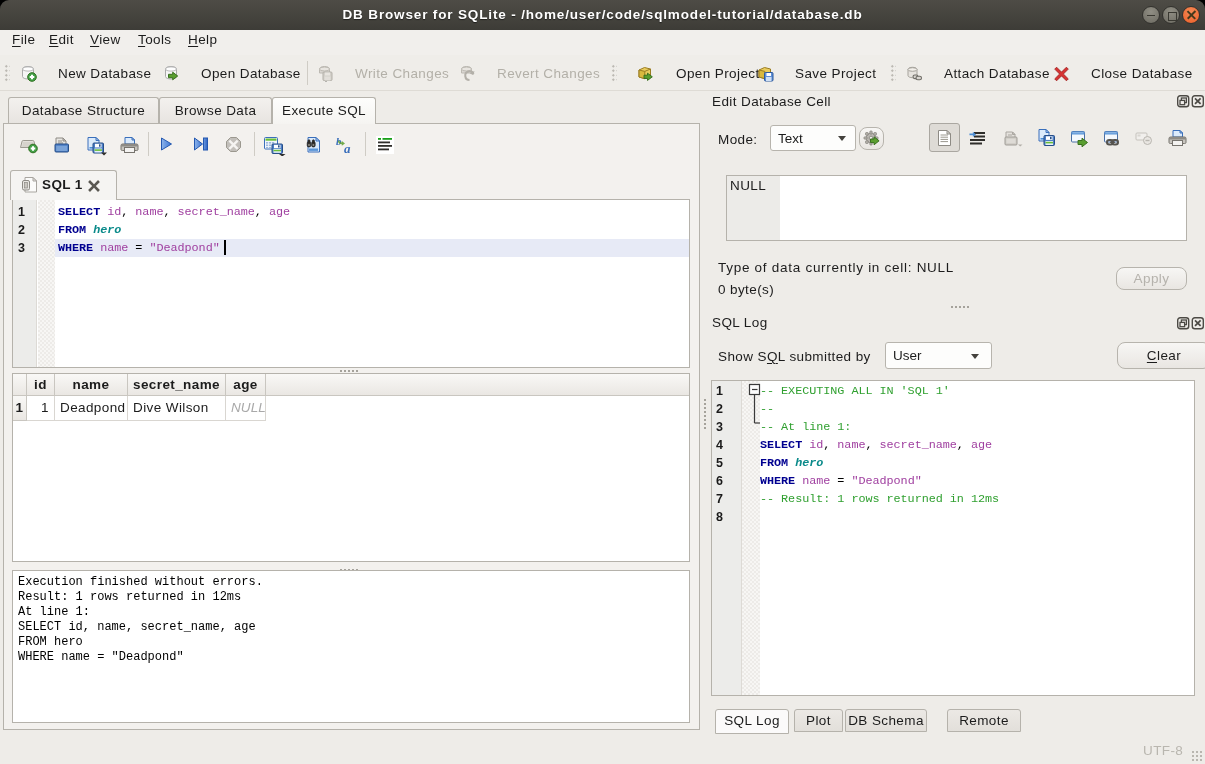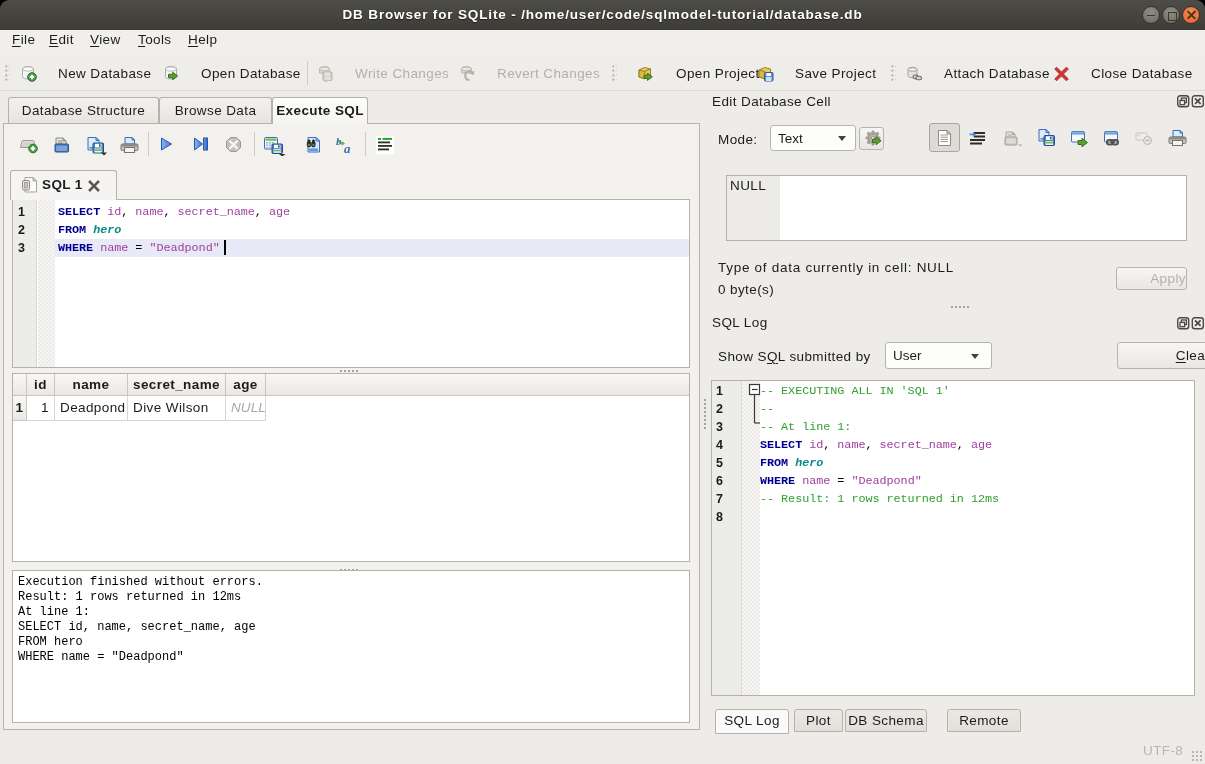--- a/index.html
+++ b/index.html
@@ -36,21 +36,21 @@
   background-image:radial-gradient(#b7b4ad 1px, transparent 1.15px); background-size:4.5px 4.5px; }
 .dd-arrow { width:0; height:0; border-left:3.5px solid transparent; border-right:3.5px solid transparent; border-top:4px solid #55534d; margin-left:1px; margin-top:14px; }
 
 
 .tab { position:absolute; font-size:13.5px; text-align:center;
   border:1px solid #b5b2ab; border-bottom:none; border-radius:3px 3px 0 0;
   background:linear-gradient(#f3f1ee,#e7e4e0); }
 #lefttabs .tab { top:97px; height:27px; line-height:26px; }
 #tab1 { left:8px; width:151px; }
 #tab2 { left:159px; width:113px; }
-#tab3 { left:272px; width:96px; top:95px; height:29px; line-height:28px; background:linear-gradient(#fdfdfc,#f5f4f1); z-index:3;font-weight:bold; }
+#tab3 { left:272px; width:104px; top:95px; height:29px; line-height:28px; background:linear-gradient(#fdfdfc,#f5f4f1); z-index:3; }
 
 #leftpanel { position:absolute; left:3px; top:123px; width:697px; height:607px;
   background:#f3f1ee; border:1px solid #b5b2ab; z-index:2; }
 
 
 #sqltoolbar { position:absolute; left:0; top:0; width:695px; height:40px; }
 #sqltoolbar .icon { position:absolute; top:12px; }
 #sqltoolbar .tb-sep { top:8px; }
 
 
@@ -89,21 +89,21 @@
 
 .splitdots { position:absolute; width:20px; height:4px;
   background-image:radial-gradient(#a5a29b 0.9px, transparent 1px); background-size:4px 4px; }
 
 
 #rightdock { position:absolute; left:710px; top:92px; width:495px; height:672px; }
 .dock-title { position:absolute; font-size:13.5px; }
 select { font-family:"Liberation Sans",sans-serif; font-size:13.5px; color:#1c1c1c;
   border:1px solid #b7b4ad; border-radius:3px; background:#fdfdfc; appearance:none; padding-left:7px; }
 .sel-arrow { position:absolute; width:0; height:0; border-left:4px solid transparent; border-right:4px solid transparent; border-top:5px solid #44423d; pointer-events:none; }
-.btn { position:absolute; border:1px solid #b7b4ad; border-radius:3px; background:linear-gradient(#f7f6f4,#e9e6e2); font-size:13.5px; text-align:right; }
+.btn { position:absolute; border:1px solid #b7b4ad; border-radius:8px; background:linear-gradient(#f7f6f4,#e9e6e2); font-size:13.5px; text-align:center; }
 .icon { position:absolute; }
 
 #editcell { position:absolute; left:16px; top:83px; width:461px; height:66px; border:1px solid #b5b2ab; background:#fff; }
 #editcell .gut { position:absolute; left:0; top:0; bottom:0; width:53px; background:#ecebe8; }
 
 #logarea { position:absolute; left:1px; top:288px; width:484px; height:316px; border:1px solid #b5b2ab; background:#fff; }
 
 
 .btab { position:absolute; top:617px; height:23px; border:1px solid #b5b2ab; border-radius:3px 3px 0 0;
   background:linear-gradient(#ece9e5,#e2dfda); font-size:13.5px; text-align:center; line-height:22px; }

